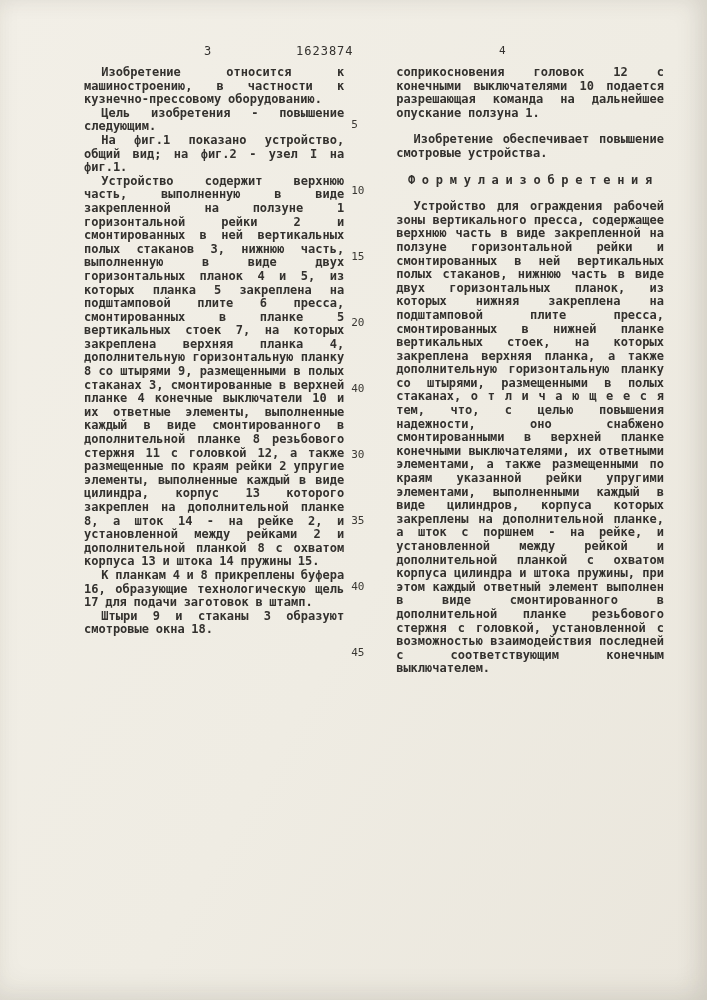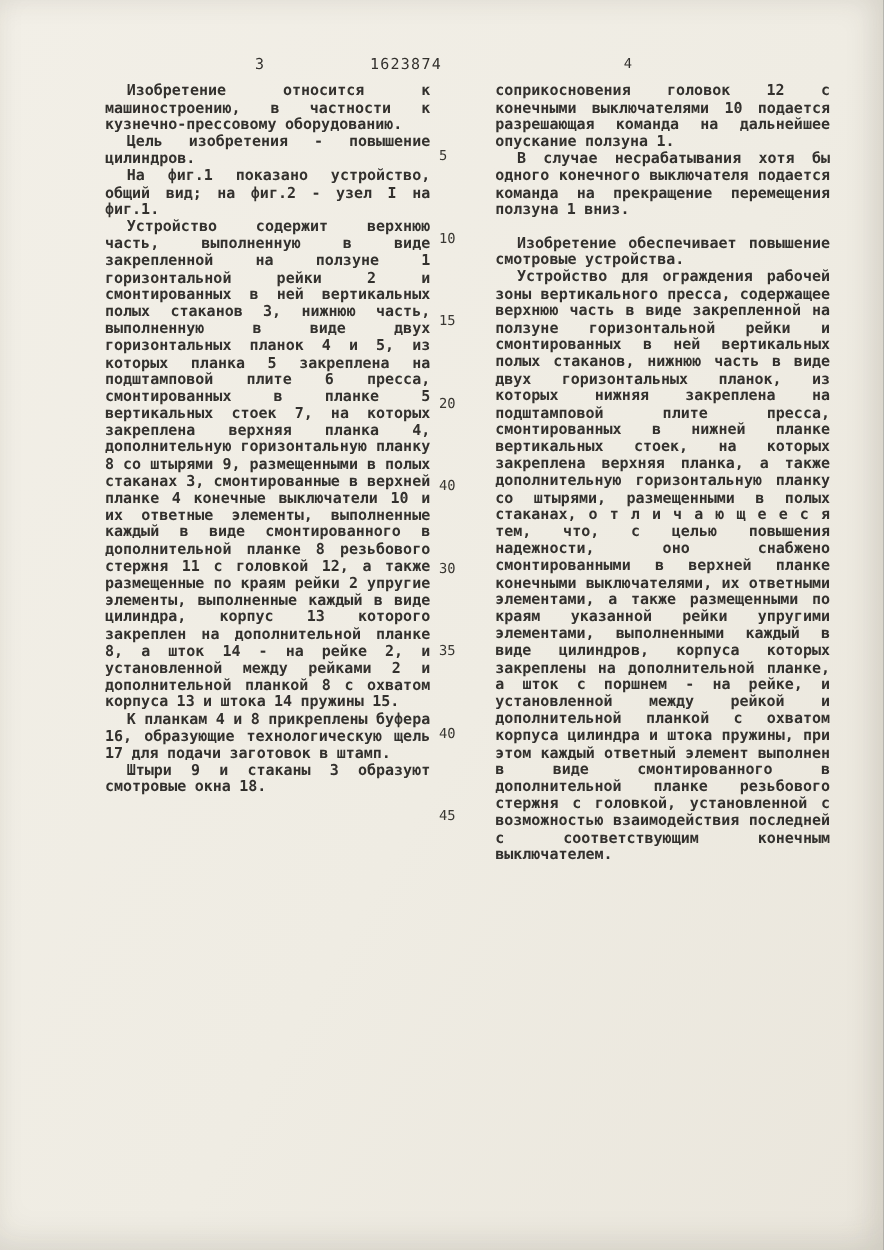--- a/index.html
+++ b/index.html
@@ -41,40 +41,40 @@
   <div class="header">
     <span class="pg-left">3</span>
     <span class="patent-no">1623874</span>
     <span class="pg-right">4</span>
   </div>
 
   <div class="columns">
 
     <div class="col left">
       <p class="para">Изобретение относится к машиностроению, в частности к кузнечно-прессовому оборудованию.</p>
-      <p class="para">Цель изобретения - повышение цилиндров.</p>
+      <p class="para">Цель изобретения - повышение следующим.</p>
       <p class="para">На фиг.1 показано устройство, общий вид; на фиг.2 - узел I на фиг.1.</p>
       <p class="para">Устройство содержит верхнюю часть, выполненную в виде закрепленной на ползуне 1 горизонтальной рейки 2 и смонтированных в ней вертикальных полых стаканов 3, нижнюю часть, выполненную в виде двух горизонтальных планок 4 и 5, из которых планка 5 закреплена на подштамповой плите 6 пресса, смонтированных в планке 5 вертикальных стоек 7, на которых закреплена верхняя планка 4, дополнительную горизонтальную планку 8 со штырями 9, размещенными в полых стаканах 3, смонтированные в верхней планке 4 конечные выключатели 10 и их ответные элементы, выполненные каждый в виде смонтированного в дополнительной планке 8 резьбового стержня 11 с головкой 12, а также размещенные по краям рейки 2 упругие элементы, выполненные каждый в виде цилиндра, корпус 13 которого закреплен на дополнительной планке 8, а шток 14 - на рейке 2, и установленной между рейками 2 и дополнительной планкой 8 с охватом корпуса 13 и штока 14 пружины 15.</p>
       <p class="para">К планкам 4 и 8 прикреплены буфера 16, образующие технологическую щель 17 для подачи заготовок в штамп.</p>
       <p class="para">Штыри 9 и стаканы 3 образуют смотровые окна 18.</p>
     </div>
 
     <div class="gutter">
       <span class="ln" style="top:52px">5</span>
       <span class="ln" style="top:118px">10</span>
       <span class="ln" style="top:184px">15</span>
       <span class="ln" style="top:250px">20</span>
       <span class="ln" style="top:316px">40</span>
       <span class="ln" style="top:382px">30</span>
       <span class="ln" style="top:448px">35</span>
       <span class="ln" style="top:514px">40</span>
       <span class="ln" style="top:580px">45</span>
     </div>
 
     <div class="col right">
       <p class="para noindent">соприкосновения головок 12 с конечными выключателями 10 подается разрешающая команда на дальнейшее опускание ползуна 1.</p>
-      <p class="para">В случае несрабатывания хотя бы одного конечного выключателя подается команда на прекращение перемещения ползуна 1 вниз.</p>
       <p class="para gap-top">Изобретение обеспечивает повышение смотровые устройства.</p>
+      <p class="para formula-heading">Ф о р м у л а   и з о б р е т е н и я</p>
       <p class="para">Устройство для ограждения рабочей зоны вертикального пресса, содержащее верхнюю часть в виде закрепленной на ползуне горизонтальной рейки и смонтированных в ней вертикальных полых стаканов, нижнюю часть в виде двух горизонтальных планок, из которых нижняя закреплена на подштамповой плите пресса, смонтированных в нижней планке вертикальных стоек, на которых закреплена верхняя планка, а также дополнительную горизонтальную планку со штырями, размещенными в полых стаканах, о т л и ч а ю щ е е с я тем, что, с целью повышения надежности, оно снабжено смонтированными в верхней планке конечными выключателями, их ответными элементами, а также размещенными по краям указанной рейки упругими элементами, выполненными каждый в виде цилиндров, корпуса которых закреплены на дополнительной планке, а шток с поршнем - на рейке, и установленной между рейкой и дополнительной планкой с охватом корпуса цилиндра и штока пружины, при этом каждый ответный элемент выполнен в виде смонтированного в дополнительной планке резьбового стержня с головкой, установленной с возможностью взаимодействия последней с соответствующим конечным выключателем.</p>
     </div>
 
   </div>
 </div>
 
 </body></html>

